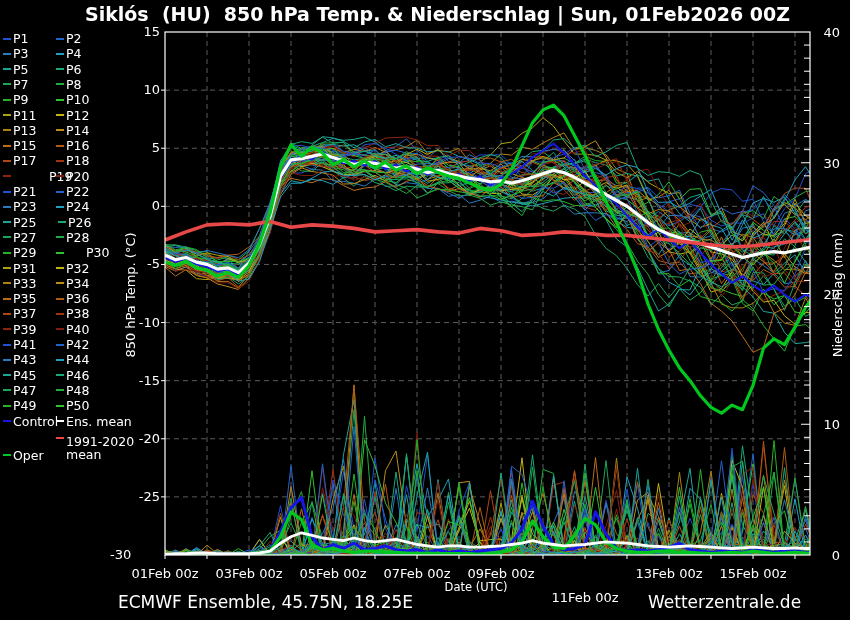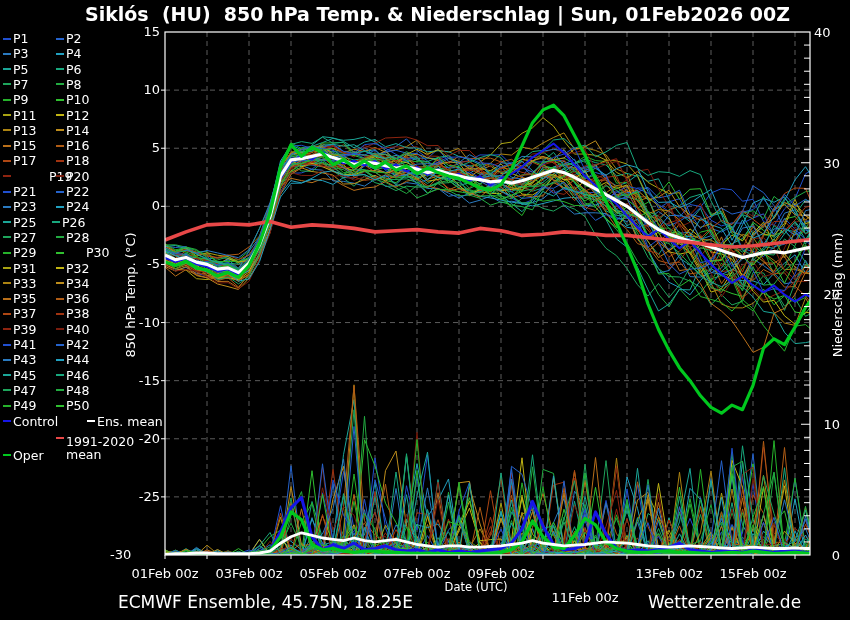--- a/index.html
+++ b/index.html
@@ -118,21 +118,21 @@
         <span>P23</span>
       </div>
       <div class="lg-item" style="left: 54px; top: 172.3px;">
         <span class="lg-line" style="background: rgb(33, 160, 192);"></span>
         <span>P24</span>
       </div>
       <div class="lg-item" style="left: 1px; top: 187.6px;">
         <span class="lg-line" style="background: rgb(27, 166, 152);"></span>
         <span>P25</span>
       </div>
-      <div class="lg-item" style="left: 50px; top: 187.6px;">
+      <div class="lg-item" style="left: 56px; top: 187.6px;">
         <span class="lg-line" style="background: rgb(24, 168, 126);"></span>
         <span>P26</span>
       </div>
       <div class="lg-item" style="left: 1px; top: 202.9px;">
         <span class="lg-line" style="background: rgb(30, 165, 92);"></span>
         <span>P27</span>
       </div>
       <div class="lg-item" style="left: 54px; top: 202.9px;">
         <span class="lg-line" style="background: rgb(34, 171, 65);"></span>
         <span>P28</span>
@@ -222,21 +222,21 @@
         <span>P49</span>
       </div>
       <div class="lg-item" style="left: 54px; top: 371.2px;">
         <span class="lg-line" style="background: rgb(48, 192, 48);"></span>
         <span>P50</span>
       </div>
       <div class="lg-item" style="left: 1px; top: 386.5px;">
         <span class="lg-line" style="background: rgb(22, 22, 232);"></span>
         <span>Control</span>
       </div>
-      <div class="lg-item" style="left: 54px; top: 386.5px; padding-left: 31px;">
+      <div class="lg-item" style="left: 54px; top: 386.5px;">
         <span class="lg-line" style="background: rgb(255, 255, 255);"></span>
         <span>Ens. mean</span>
       </div>
       <div class="lg-item lg-two" style="left: 54px; top: 406.5px;">
         <span class="lg-line" style="background: rgb(232, 72, 72);"></span>
         <span>
           <div>1991-2020</div>
           <div>mean</div>
         </span>
       </div>
@@ -458,21 +458,21 @@
       <div class="tick-label" style="left:110px;width:50px;text-align:right;top:256.44444444444446px;">-5</div>
       <div class="tick-label" style="left:110px;width:50px;text-align:right;top:314.55555555555554px;">-10</div>
       <div class="tick-label" style="left:110px;width:50px;text-align:right;top:372.6666666666667px;">-15</div>
       <div class="tick-label" style="left:110px;width:50px;text-align:right;top:430.77777777777777px;">-20</div>
       <div class="tick-label" style="left:110px;width:50px;text-align:right;top:488.8888888888889px;">-25</div>
       <div class="tick-label" style="left:110px;width:50px;text-align:left;top:547px;">-30</div>
       <div class="tick-label" style="left:814px;width:26px;text-align:right;top:548px;">0</div>
       <div class="tick-label" style="left:814px;width:26px;text-align:right;top:417.25px;">10</div>
       <div class="tick-label" style="left:814px;width:26px;text-align:right;top:286.5px;">20</div>
       <div class="tick-label" style="left:814px;width:26px;text-align:right;top:155.75px;">30</div>
-      <div class="tick-label" style="left:814px;width:26px;top:25px;">40</div>
+      <div class="tick-label" style="left:814px;width:26px;text-align:right;top:25px;">40</div>
       <div class="tick-label" style="left:120px;width:90px;text-align:center;top:566px;">01Feb 00z</div>
       <div class="tick-label" style="left:204px;width:90px;text-align:center;top:566px;">03Feb 00z</div>
       <div class="tick-label" style="left:288px;width:90px;text-align:center;top:566px;">05Feb 00z</div>
       <div class="tick-label" style="left:372px;width:90px;text-align:center;top:566px;">07Feb 00z</div>
       <div class="tick-label" style="left:456px;width:90px;text-align:center;top:566px;">09Feb 00z</div>
       <div class="tick-label" style="left:540px;width:90px;text-align:center;top:566px;margin-top:24px;">11Feb 00z</div>
       <div class="tick-label" style="left:624px;width:90px;text-align:center;top:566px;">13Feb 00z</div>
       <div class="tick-label" style="left:708px;width:90px;text-align:center;top:566px;">15Feb 00z</div>
     </div>
 

